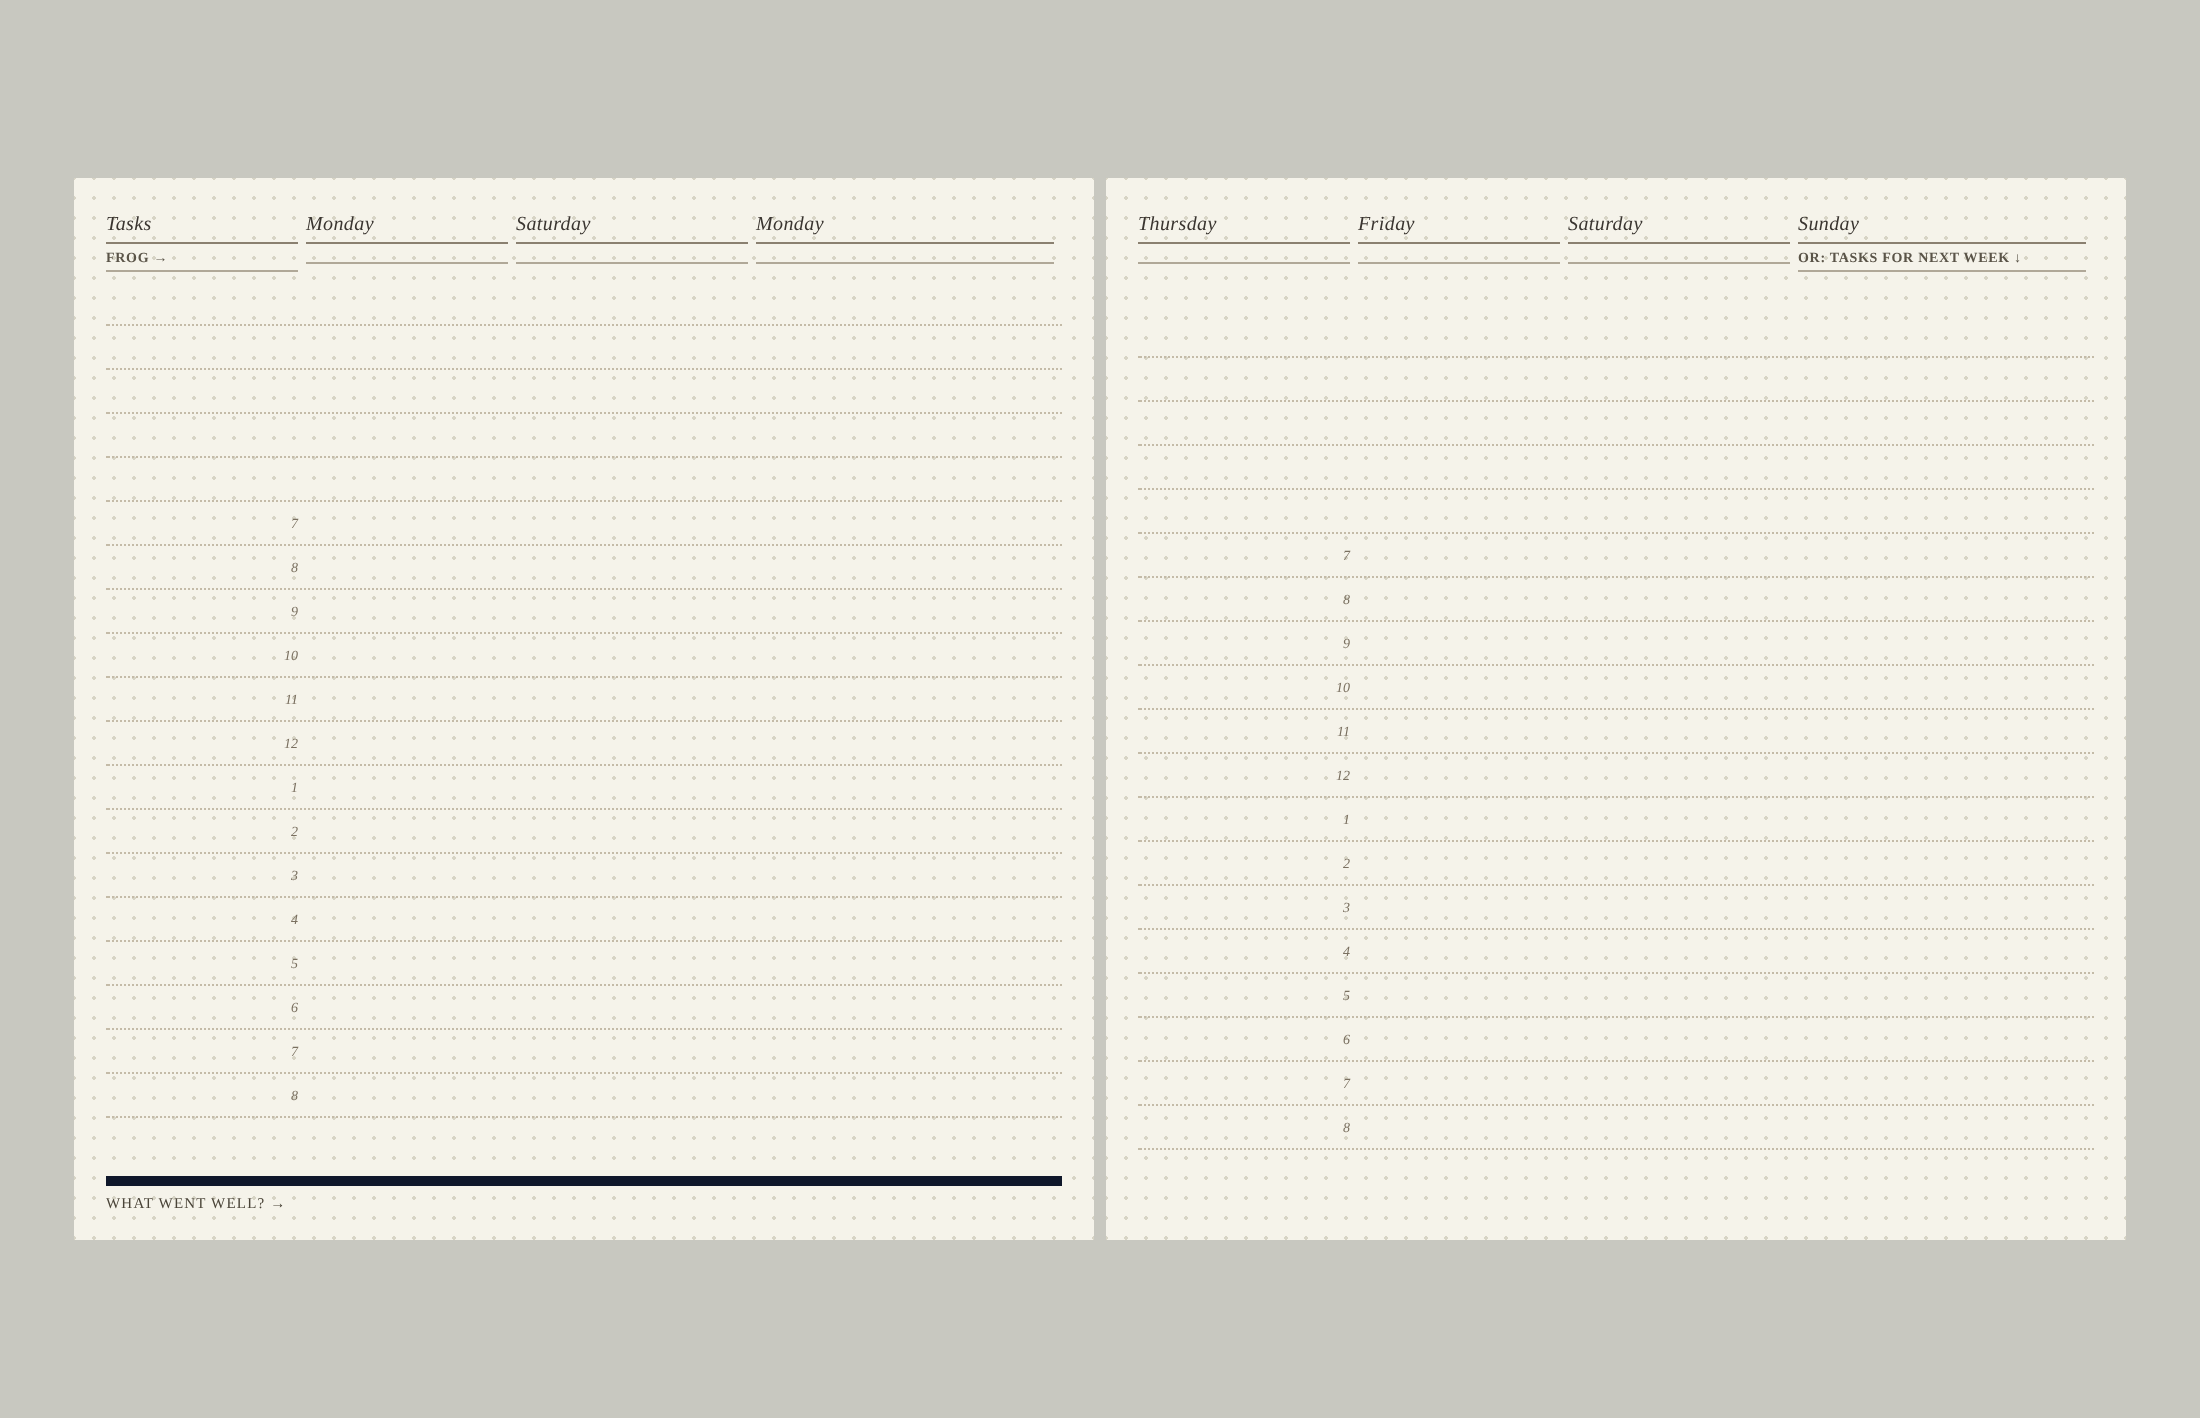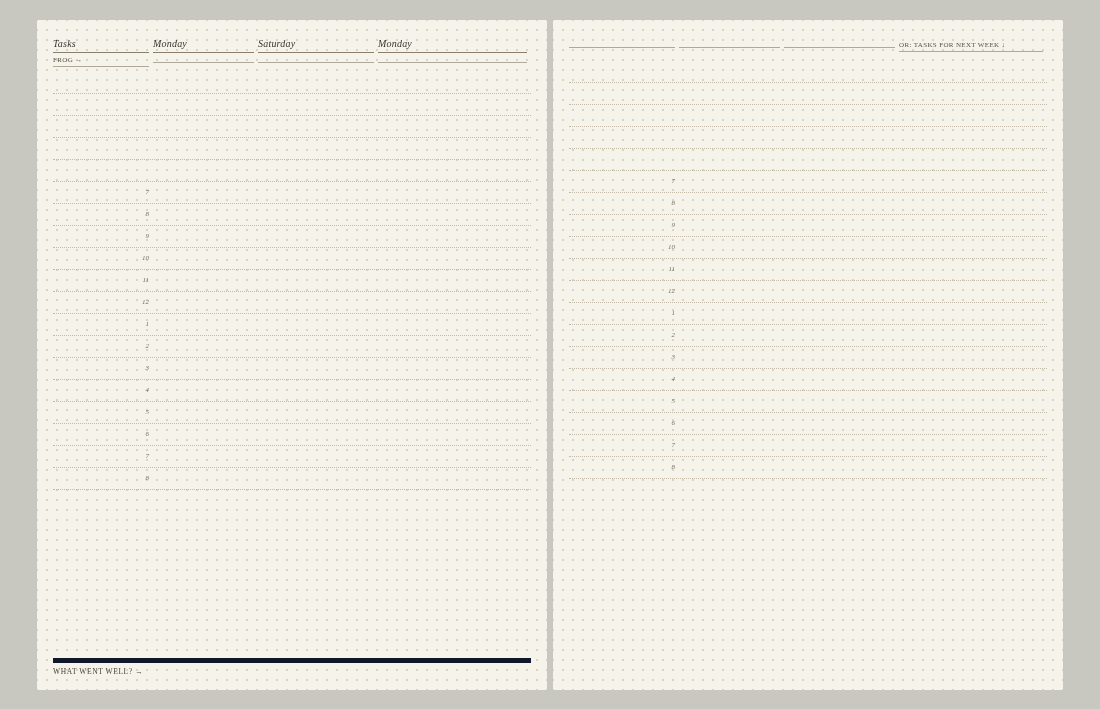--- a/index.html
+++ b/index.html
@@ -16,21 +16,21 @@
 
     .pages-container {
       display: flex;
       gap: 6px;
       padding: 18px;
     }
 
     .page {
       background: #f5f3ea;
       width: 510px;
-      height: 670px;
+      height: 531px;
       position: relative;
       padding: 18px 16px 14px 16px;
       overflow: hidden;
     }
 
     
     .page::before {
       content: '';
       position: absolute;
       top: 0; left: 0; right: 0; bottom: 0;
@@ -66,20 +66,21 @@
       width: 100%;
     }
 
     .sub-label {
       font-size: 7px;
       color: #5a5448;
       letter-spacing: 0.05em;
       text-transform: uppercase;
       margin-top: 2px;
       white-space: nowrap;
+      font-weight: bold;
     }
 
     
     .left-header {
       display: grid;
       grid-template-columns: 100px 105px 120px 1fr;
       gap: 0;
     }
 
     .right-header {
@@ -328,22 +329,40 @@
       <div class="bottom-bar">
         <span class="bottom-label">WHAT WENT WELL? →</span>
       </div>
 
     </div>
   </div>
 
   <div class="page">
     <div class="page-content">
 
-
-      <div class="right-header" style="margin-top:1px; margin-bottom:6px;">
+      <div class="right-header">
+        <div class="header-col-wrap">
+          <span class="header-label">Thursday</span>
+          <div class="header-underline"></div>
+        </div>
+        <div class="header-col-wrap">
+          <span class="header-label">Friday</span>
+          <div class="header-underline"></div>
+        </div>
+        <div class="header-col-wrap">
+          <span class="header-label">Saturday</span>
+          <div class="header-underline"></div>
+        </div>
+        <div class="header-col-wrap">
+          <span class="header-label">Sunday</span>
+          <div class="header-underline"></div>
+        </div>
+      </div>
+
+      <div class="right-header" style="margin-top:1px; margin-bottom:18px;">
         <div class="header-col-wrap">
           <div class="header-underline" style="background:#b0a898; margin-top:8px;"></div>
         </div>
         <div class="header-col-wrap">
           <div class="header-underline" style="background:#b0a898; margin-top:8px;"></div>
         </div>
         <div class="header-col-wrap">
           <div class="header-underline" style="background:#b0a898; margin-top:8px;"></div>
         </div>
         <div class="header-col-wrap">

